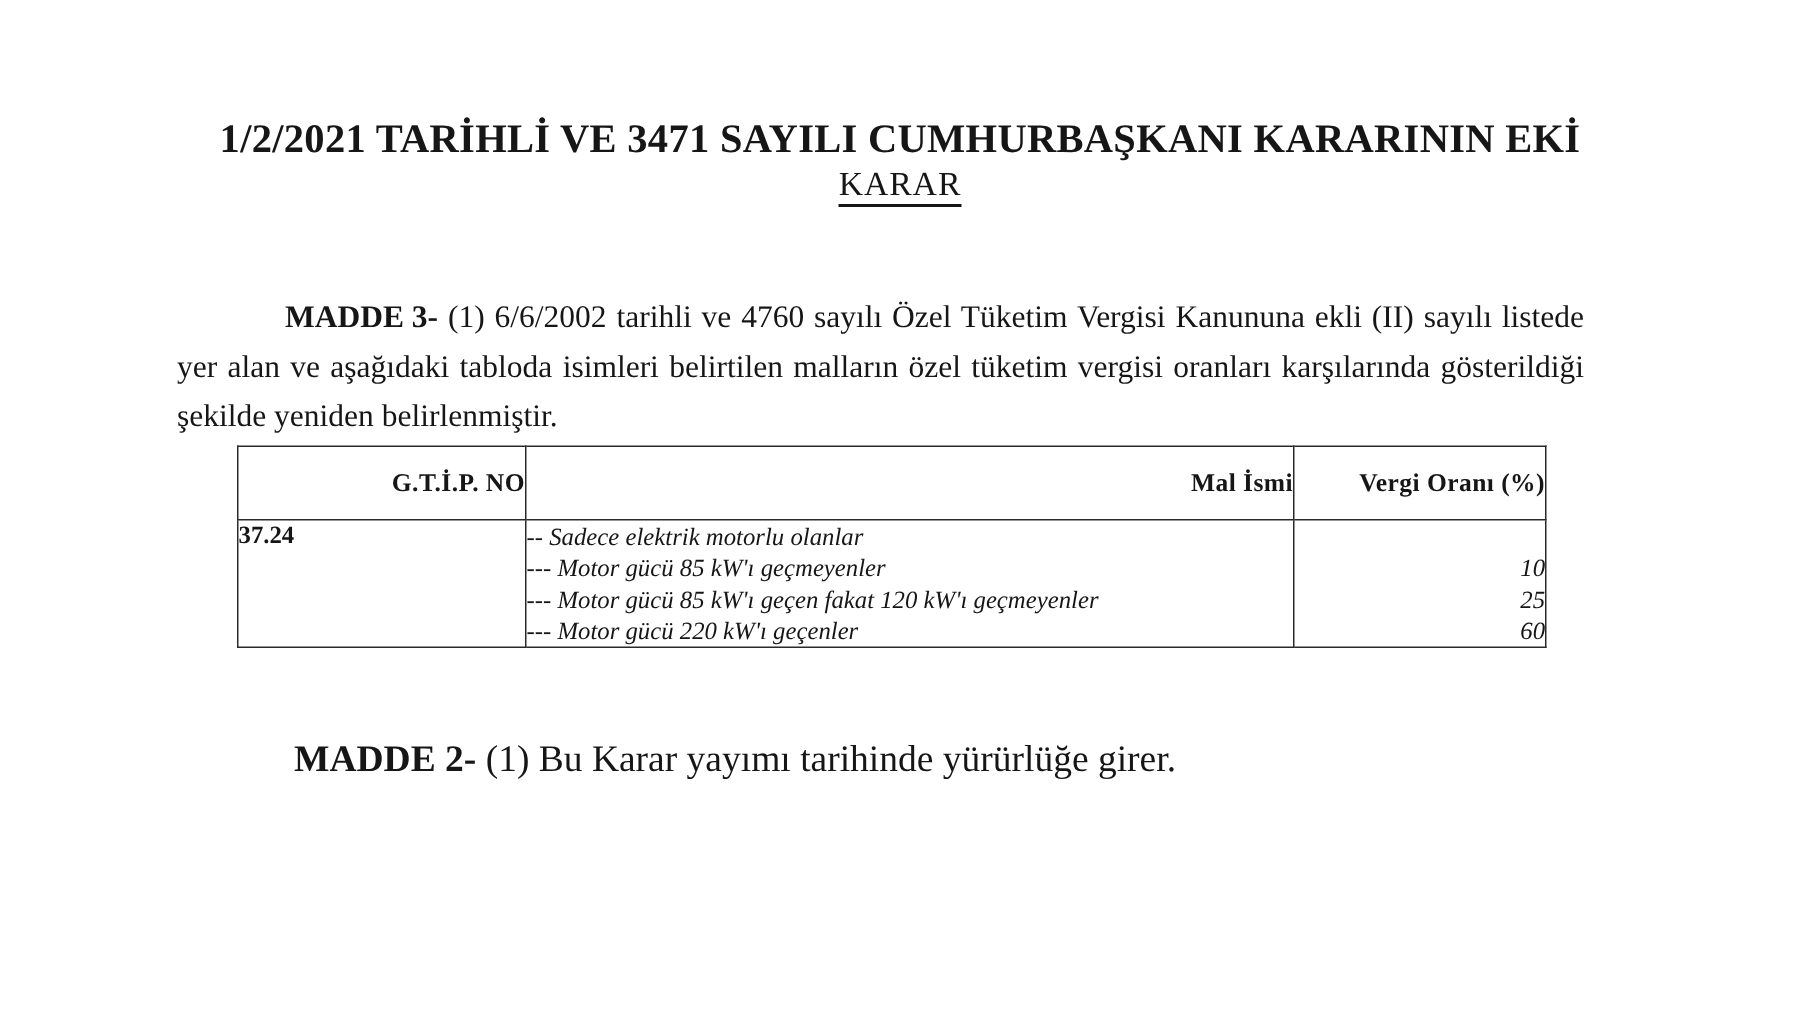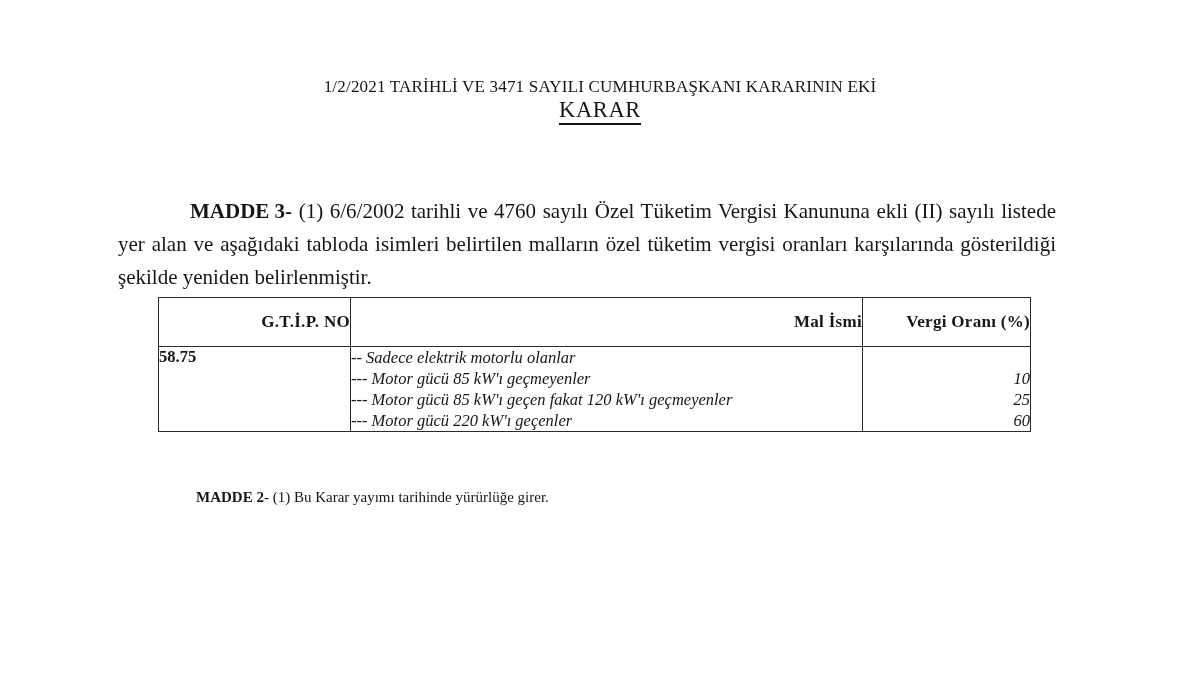--- a/index.html
+++ b/index.html
@@ -26,22 +26,22 @@
 
   
   .title-block {
     position: absolute;
     left: 0;
     top: 76px;
     width: 1200px;
     text-align: center;
   }
   .doc-title {
-    font-size: 17px;
-    font-weight: normal;
+    font-size: 27px;
+    font-weight: bold;
     letter-spacing: 0.2px;
     line-height: 1.25;
     white-space: nowrap;
   }
   .doc-subtitle {
     margin-top: 0;
     font-size: 22.5px;
     font-weight: normal;
     letter-spacing: 0.6px;
   }
@@ -59,21 +59,21 @@
     line-height: 33px;
     text-align: justify;
     text-justify: inter-word;
   }
   .para-1 { top: 174px; }
   .para-1 .lead { display: inline-block; margin-left: 72px; }
 
   .article-line {
     position: absolute;
     left: 196px;
-    font-size: 15px;
+    font-size: 25px;
     line-height: 30px;
     white-space: nowrap;
   }
   .article-2 { top: 467px; }
   .article-3 { top: 522px; }
 
   .bold { font-weight: bold; }
 
   
   .tax-table {
@@ -155,21 +155,21 @@
     </colgroup>
     <thead>
       <tr>
         <th>G.T.İ.P. NO</th>
         <th>Mal İsmi</th>
         <th>Vergi Oranı (%)</th>
       </tr>
     </thead>
     <tbody>
       <tr>
-        <td class="cell-gtip">58.75</td>
+        <td class="cell-gtip">37.24</td>
         <td class="cell-name">
           <ul class="goods-list">
             <li>-- Sadece elektrik motorlu olanlar</li>
             <li>--- Motor gücü 85 kW'ı geçmeyenler</li>
             <li>--- Motor gücü 85 kW'ı geçen fakat 120 kW'ı geçmeyenler</li>
             <li>--- Motor gücü 220 kW'ı geçenler</li>
           </ul>
         </td>
         <td class="cell-rate">
           <ul class="rate-list">

